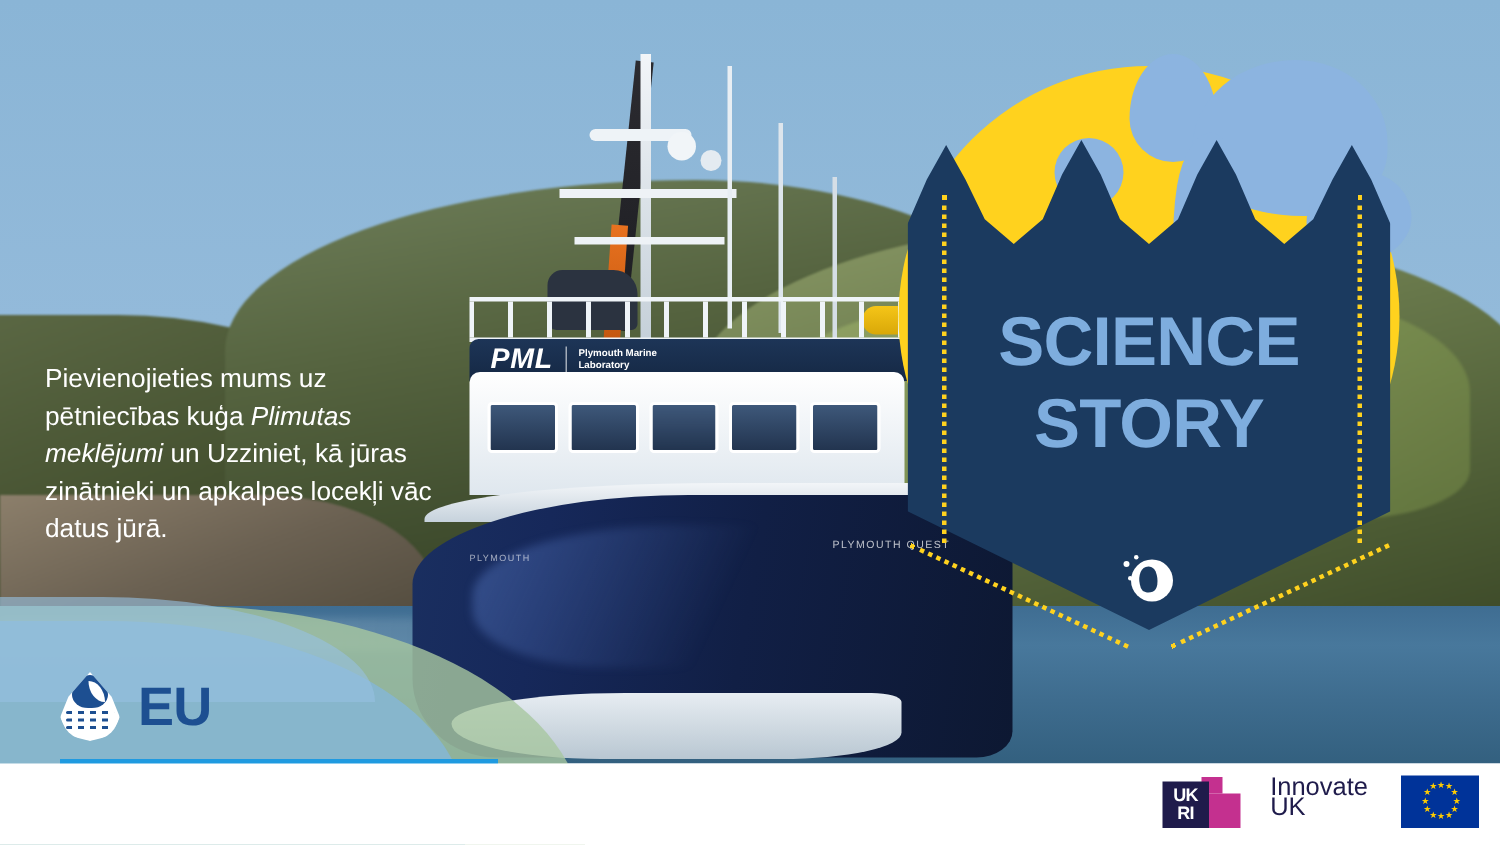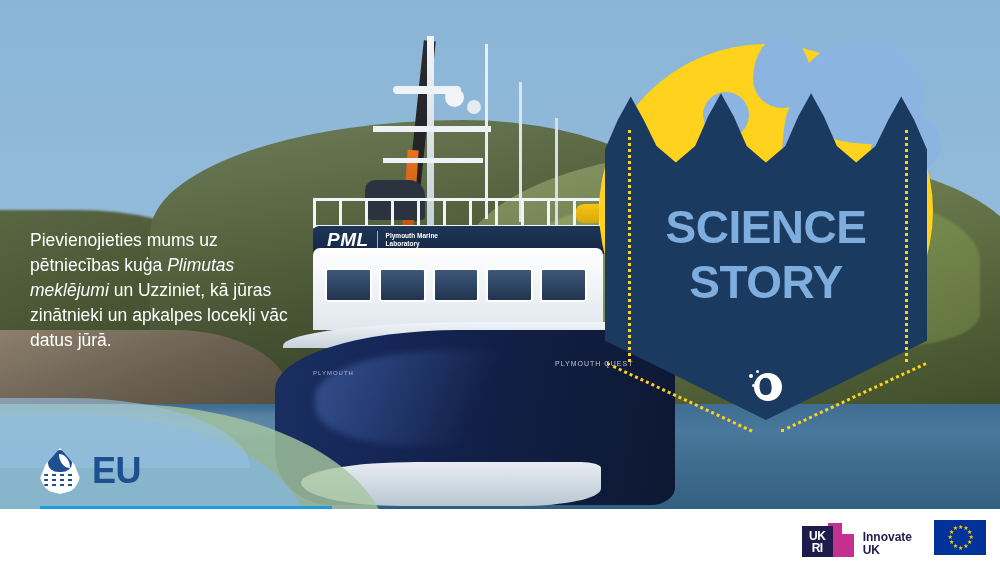--- a/index.html
+++ b/index.html
@@ -137,21 +137,21 @@
   .winch { position:absolute; left:390px; top:268px; width:38px; height:44px; background:#3a4352; border-radius:16px 16px 6px 6px; }
   .shipname { position:absolute; left:300px; top:330px; color:rgba(255,255,255,.72); font-size:7px; letter-spacing:1px; }
   .shipname2 { position:absolute; left:58px; top:340px; color:rgba(255,255,255,.6); font-size:6px; letter-spacing:1px; }
 
   
   .copy { position:absolute; left:30px; top:50px; width:300px; z-index:6; }
   .h1 { color:#ffffff; font-size:31px; font-weight:bold; line-height:36px; letter-spacing:-.3px; }
   .h2 { color:#ffffff; font-size:21px; font-weight:bold; line-height:26px; margin-top:6px; }
   .h3 { color:#ffffff; font-size:21px; font-weight:bold; font-style:italic; line-height:26px; }
   .body-copy {
-    position:absolute; left:30px; top:228px; width:262px; z-index:6;
+    position:absolute; left:30px; top:240px; width:262px; z-index:6;
     color:#ffffff; font-size:17.5px; line-height:25px;
   }
   .body-copy em { font-style:italic; }
 
   
   .badge { position:absolute; left:585px; top:18px; width:360px; height:420px; z-index:7; }
   .badge-circle {
     position:absolute; left:14px; top:26px; width:334px; height:334px;
     background:#FFD21E; border-radius:50%;
   }
@@ -243,30 +243,30 @@
     font-size:15px; font-weight:bold; letter-spacing:.6px;
     padding:4px 12px 5px 14px;
   }
 
   
   .footer {
     position:absolute; left:0; top:509px; width:1000px; height:54px;
     background:#ffffff; z-index:9;
   }
   .logos { position:absolute; right:14px; top:8px; display:flex; align-items:center; gap:22px; }
-  .ukri { display:flex; align-items:flex-end; gap:9px; }
+  .ukri { display:flex; align-items:flex-start; gap:20px; }
   .ukri-mark { position:relative; width:52px; height:34px; }
   .ukri-mag1 { position:absolute; left:26px; top:0; width:14px; height:11px; background:#c4308f; }
   .ukri-mag2 { position:absolute; left:26px; top:11px; width:26px; height:23px; background:#c4308f; }
   .ukri-navy {
     position:absolute; left:0; top:3px; width:31px; height:31px; background:#1f1b4b;
     display:flex; flex-direction:column; align-items:center; justify-content:center;
   }
   .ukri-navy b { color:#ffffff; font-size:12px; font-weight:bold; line-height:12px; letter-spacing:-.5px; }
-  .innovate { color:#1f1b4b; font-size:12px; font-weight:bold; line-height:13px;margin-top:14px; }
+  .innovate { color:#1f1b4b; font-size:17px; font-weight:normal; line-height:13px; }
   .eu-flagbox { display:flex; align-items:center; gap:10px; }
   .eu-flag { position:relative; width:52px; height:35px; background:#003399; }
   .eu-star {
     position:absolute; width:4px; height:4px; color:#FFCC00; font-size:6px; line-height:4px; text-align:center;
   }
   .funded { color:#003399; font-size:11.5px; font-weight:bold; line-height:14px; }
 </style>
 </head>
 <body>
 

